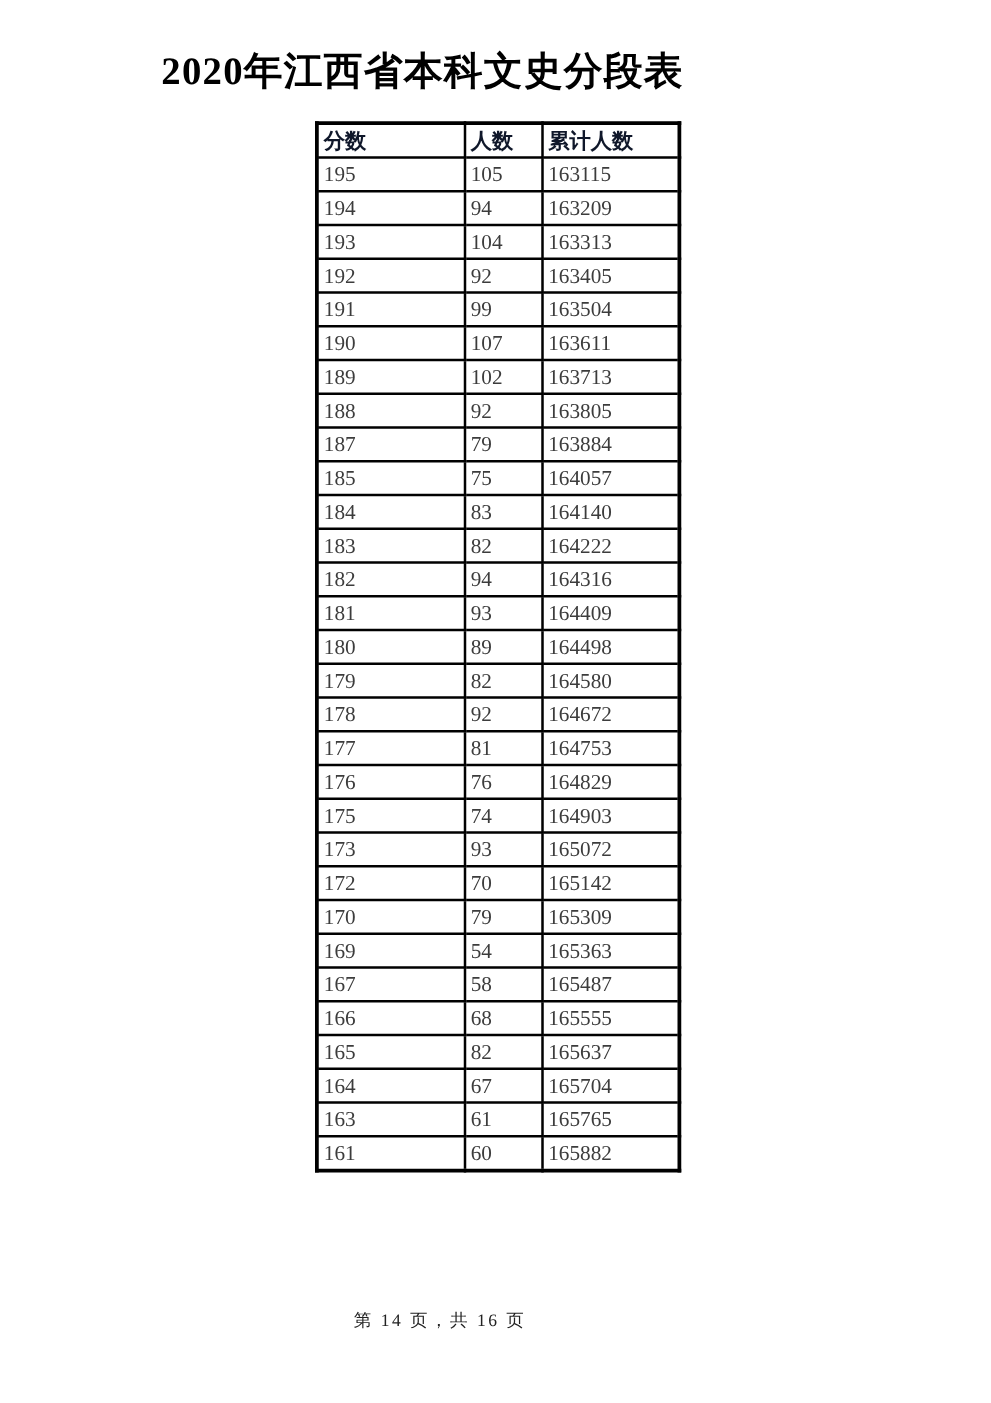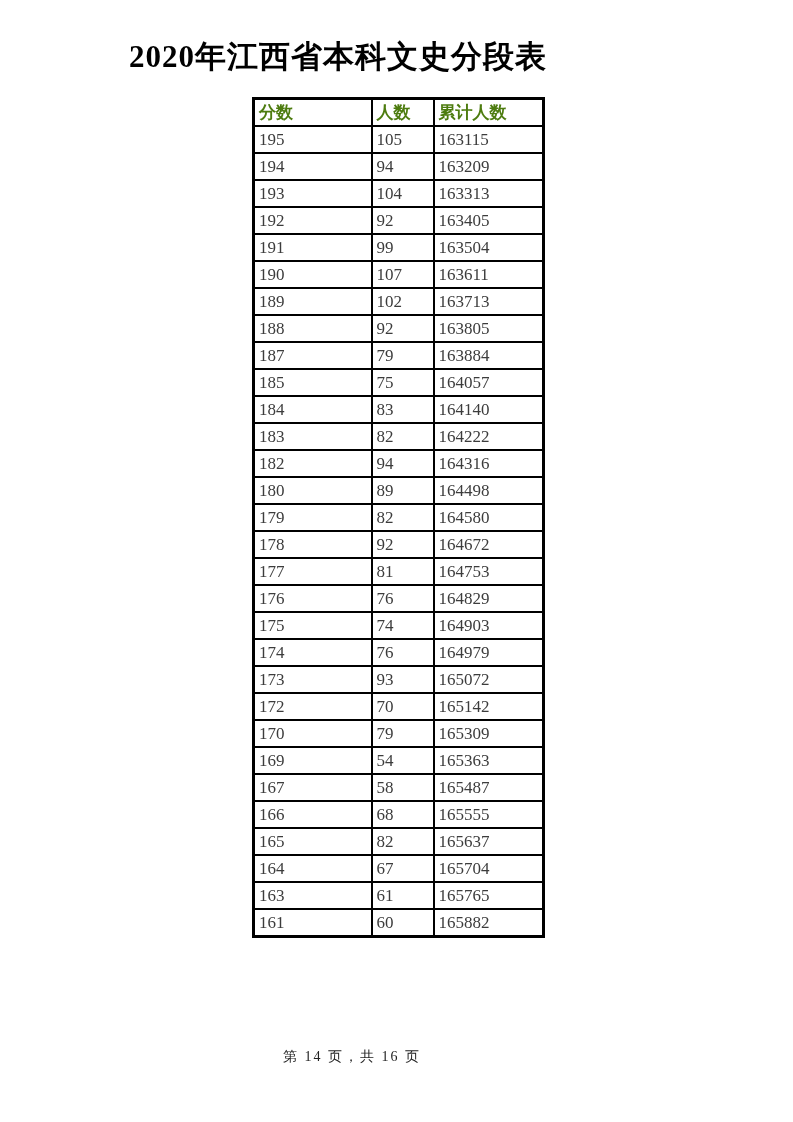--- a/index.html
+++ b/index.html
@@ -33,21 +33,21 @@
     table-layout: fixed;
   }
   table.score-table, table.score-table th, table.score-table td {
     border: 2px solid #000000;
   }
   table.score-table { border-width: 3px; }
   table.score-table th {
     font-family: "Liberation Sans", "DejaVu Sans", sans-serif;
     font-weight: bold;
     font-size: 17px;
-    color: #4d7c0f;
+    color: #0f172a;
     text-align: left;
     height: 25px;
     padding: 0 0 0 4px;
     line-height: 25px;
     white-space: nowrap;
     overflow: hidden;
   }
   table.score-table td {
     font-family: "Liberation Serif", "DejaVu Serif", serif;
     font-size: 17px;
@@ -155,20 +155,25 @@
           <td>183</td>
           <td>82</td>
           <td>164222</td>
         </tr>
         <tr>
           <td>182</td>
           <td>94</td>
           <td>164316</td>
         </tr>
         <tr>
+          <td>181</td>
+          <td>93</td>
+          <td>164409</td>
+        </tr>
+        <tr>
           <td>180</td>
           <td>89</td>
           <td>164498</td>
         </tr>
         <tr>
           <td>179</td>
           <td>82</td>
           <td>164580</td>
         </tr>
         <tr>
@@ -185,25 +190,20 @@
           <td>176</td>
           <td>76</td>
           <td>164829</td>
         </tr>
         <tr>
           <td>175</td>
           <td>74</td>
           <td>164903</td>
         </tr>
         <tr>
-          <td>174</td>
-          <td>76</td>
-          <td>164979</td>
-        </tr>
-        <tr>
           <td>173</td>
           <td>93</td>
           <td>165072</td>
         </tr>
         <tr>
           <td>172</td>
           <td>70</td>
           <td>165142</td>
         </tr>
         <tr>

